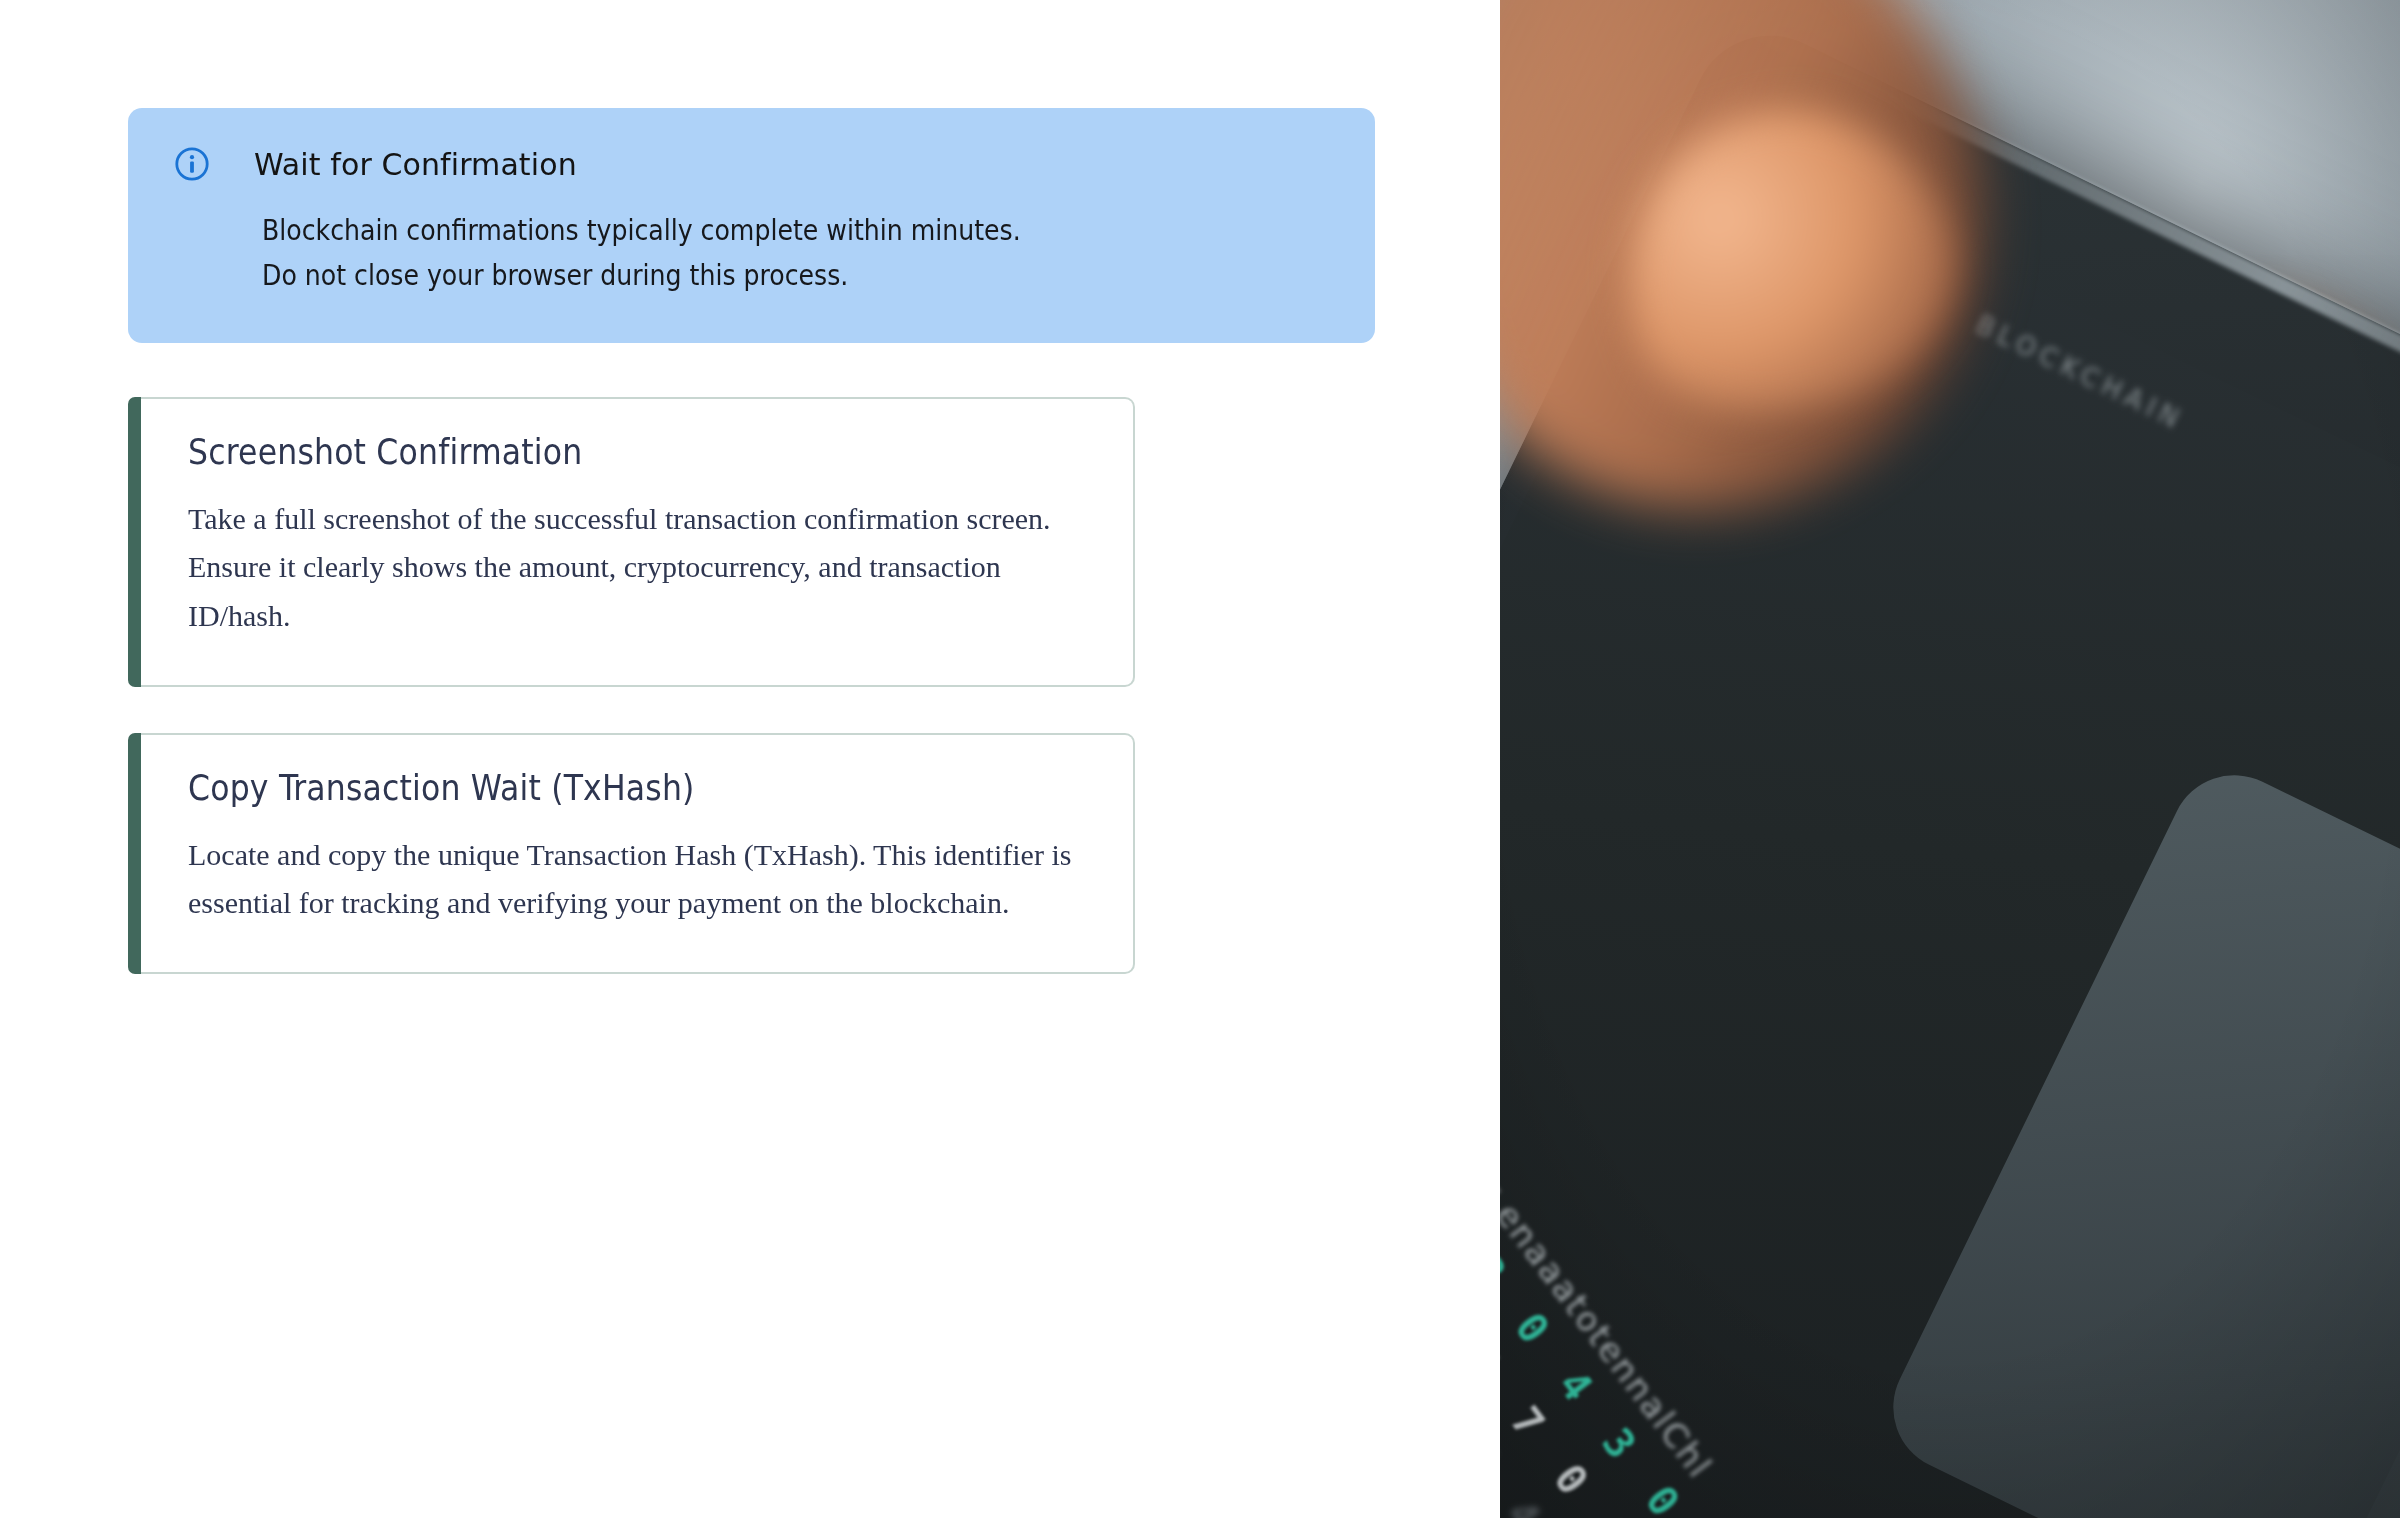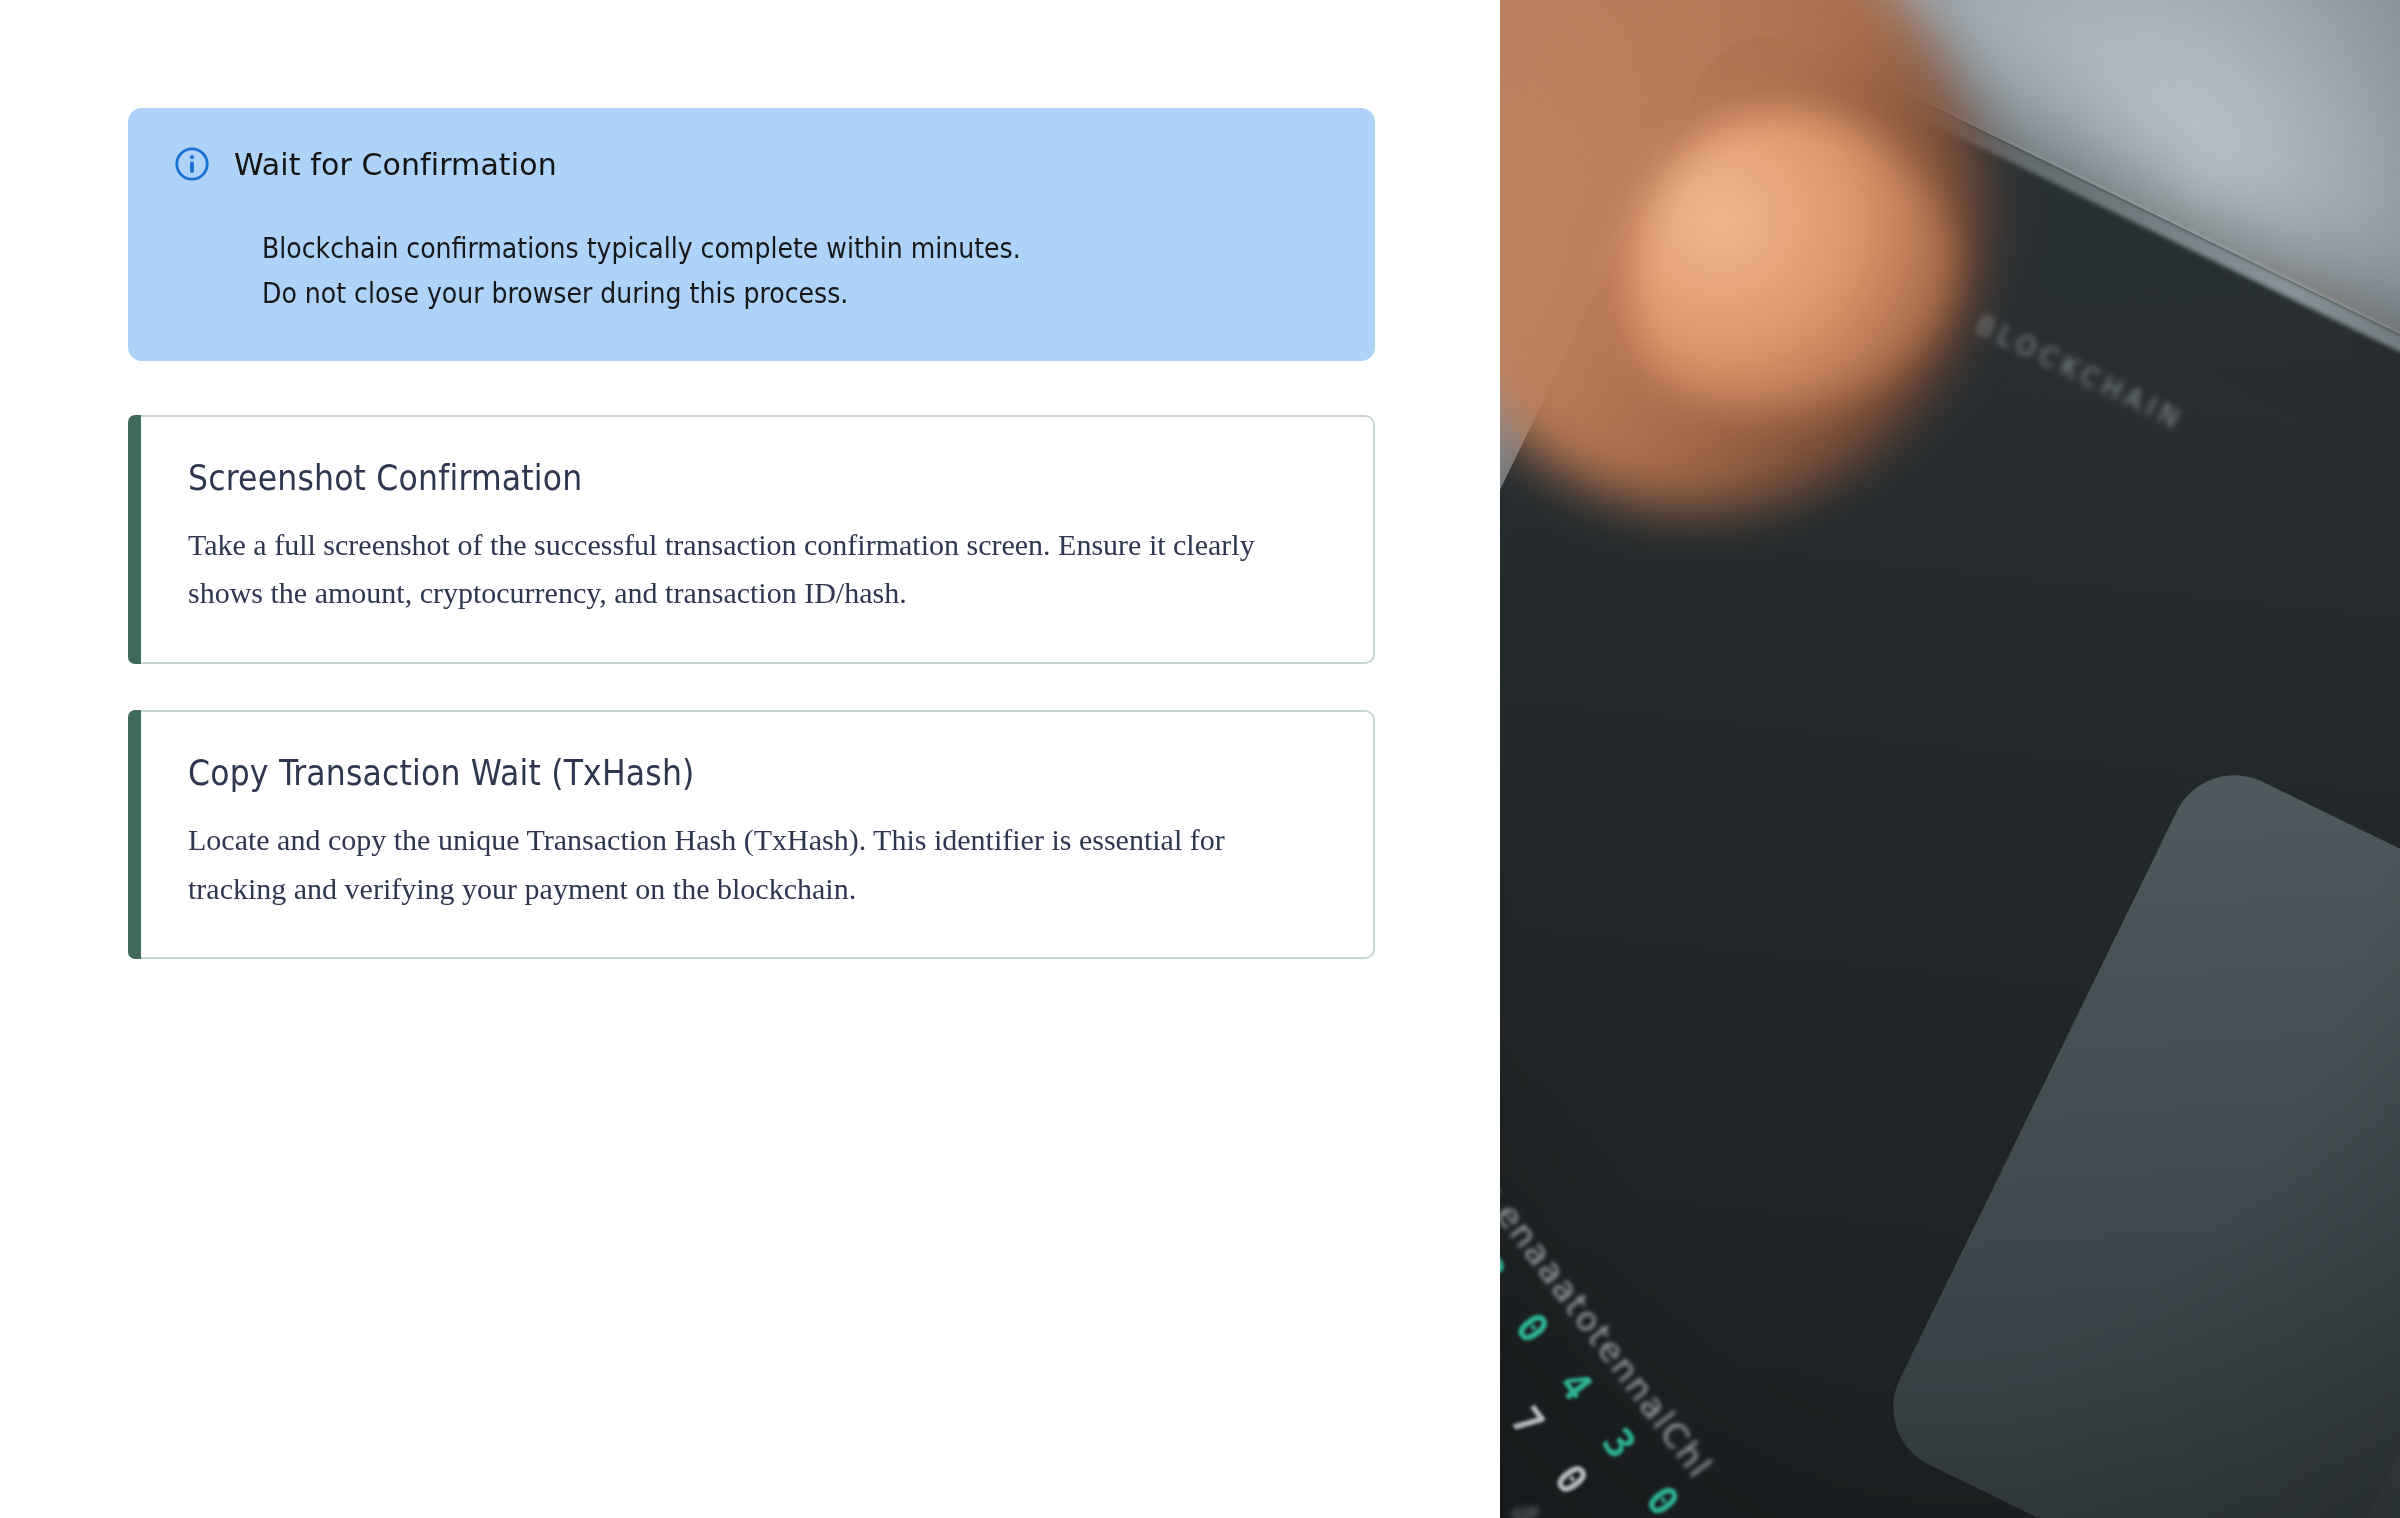--- a/index.html
+++ b/index.html
@@ -50,22 +50,22 @@
     width: 1247px;
     box-sizing: border-box;
     background: #aed2f8;
     border-radius: 14px;
     padding: 38px 46px 44px 46px;
     margin-bottom: 54px;
   }
   .info-header {
     display: flex;
     align-items: center;
-    gap: 24px;
-    margin-bottom: 44px;
+    gap: 44px;
+    margin-bottom: 26px;
   }
   .info-icon {
     flex: 0 0 auto;
     width: 36px;
     height: 36px;
     display: block;
   }
   .info-title {
     font-family: "DejaVu Sans", sans-serif;
     font-size: 30px;
@@ -80,28 +80,28 @@
     font-size: 28px;
     line-height: 1.62;
     color: #16181c;
     max-width: 1060px;
     white-space: pre-line;
   }
 
   
   .card {
     position: relative;
-    width: 1247px;
+    width: 1007px;
     box-sizing: border-box;
     background: #ffffff;
     border: 2px solid #c8d6d1;
     border-left: none;
     border-radius: 10px;
     margin-bottom: 46px;
-    padding: 40px 46px 44px 60px;
+    padding: 32px 46px 44px 60px;
   }
   .card-accent {
     position: absolute;
     left: 0;
     top: -2px;
     bottom: -2px;
     width: 13px;
     background: #41685c;
     border-radius: 7px 0 0 7px;
   }

